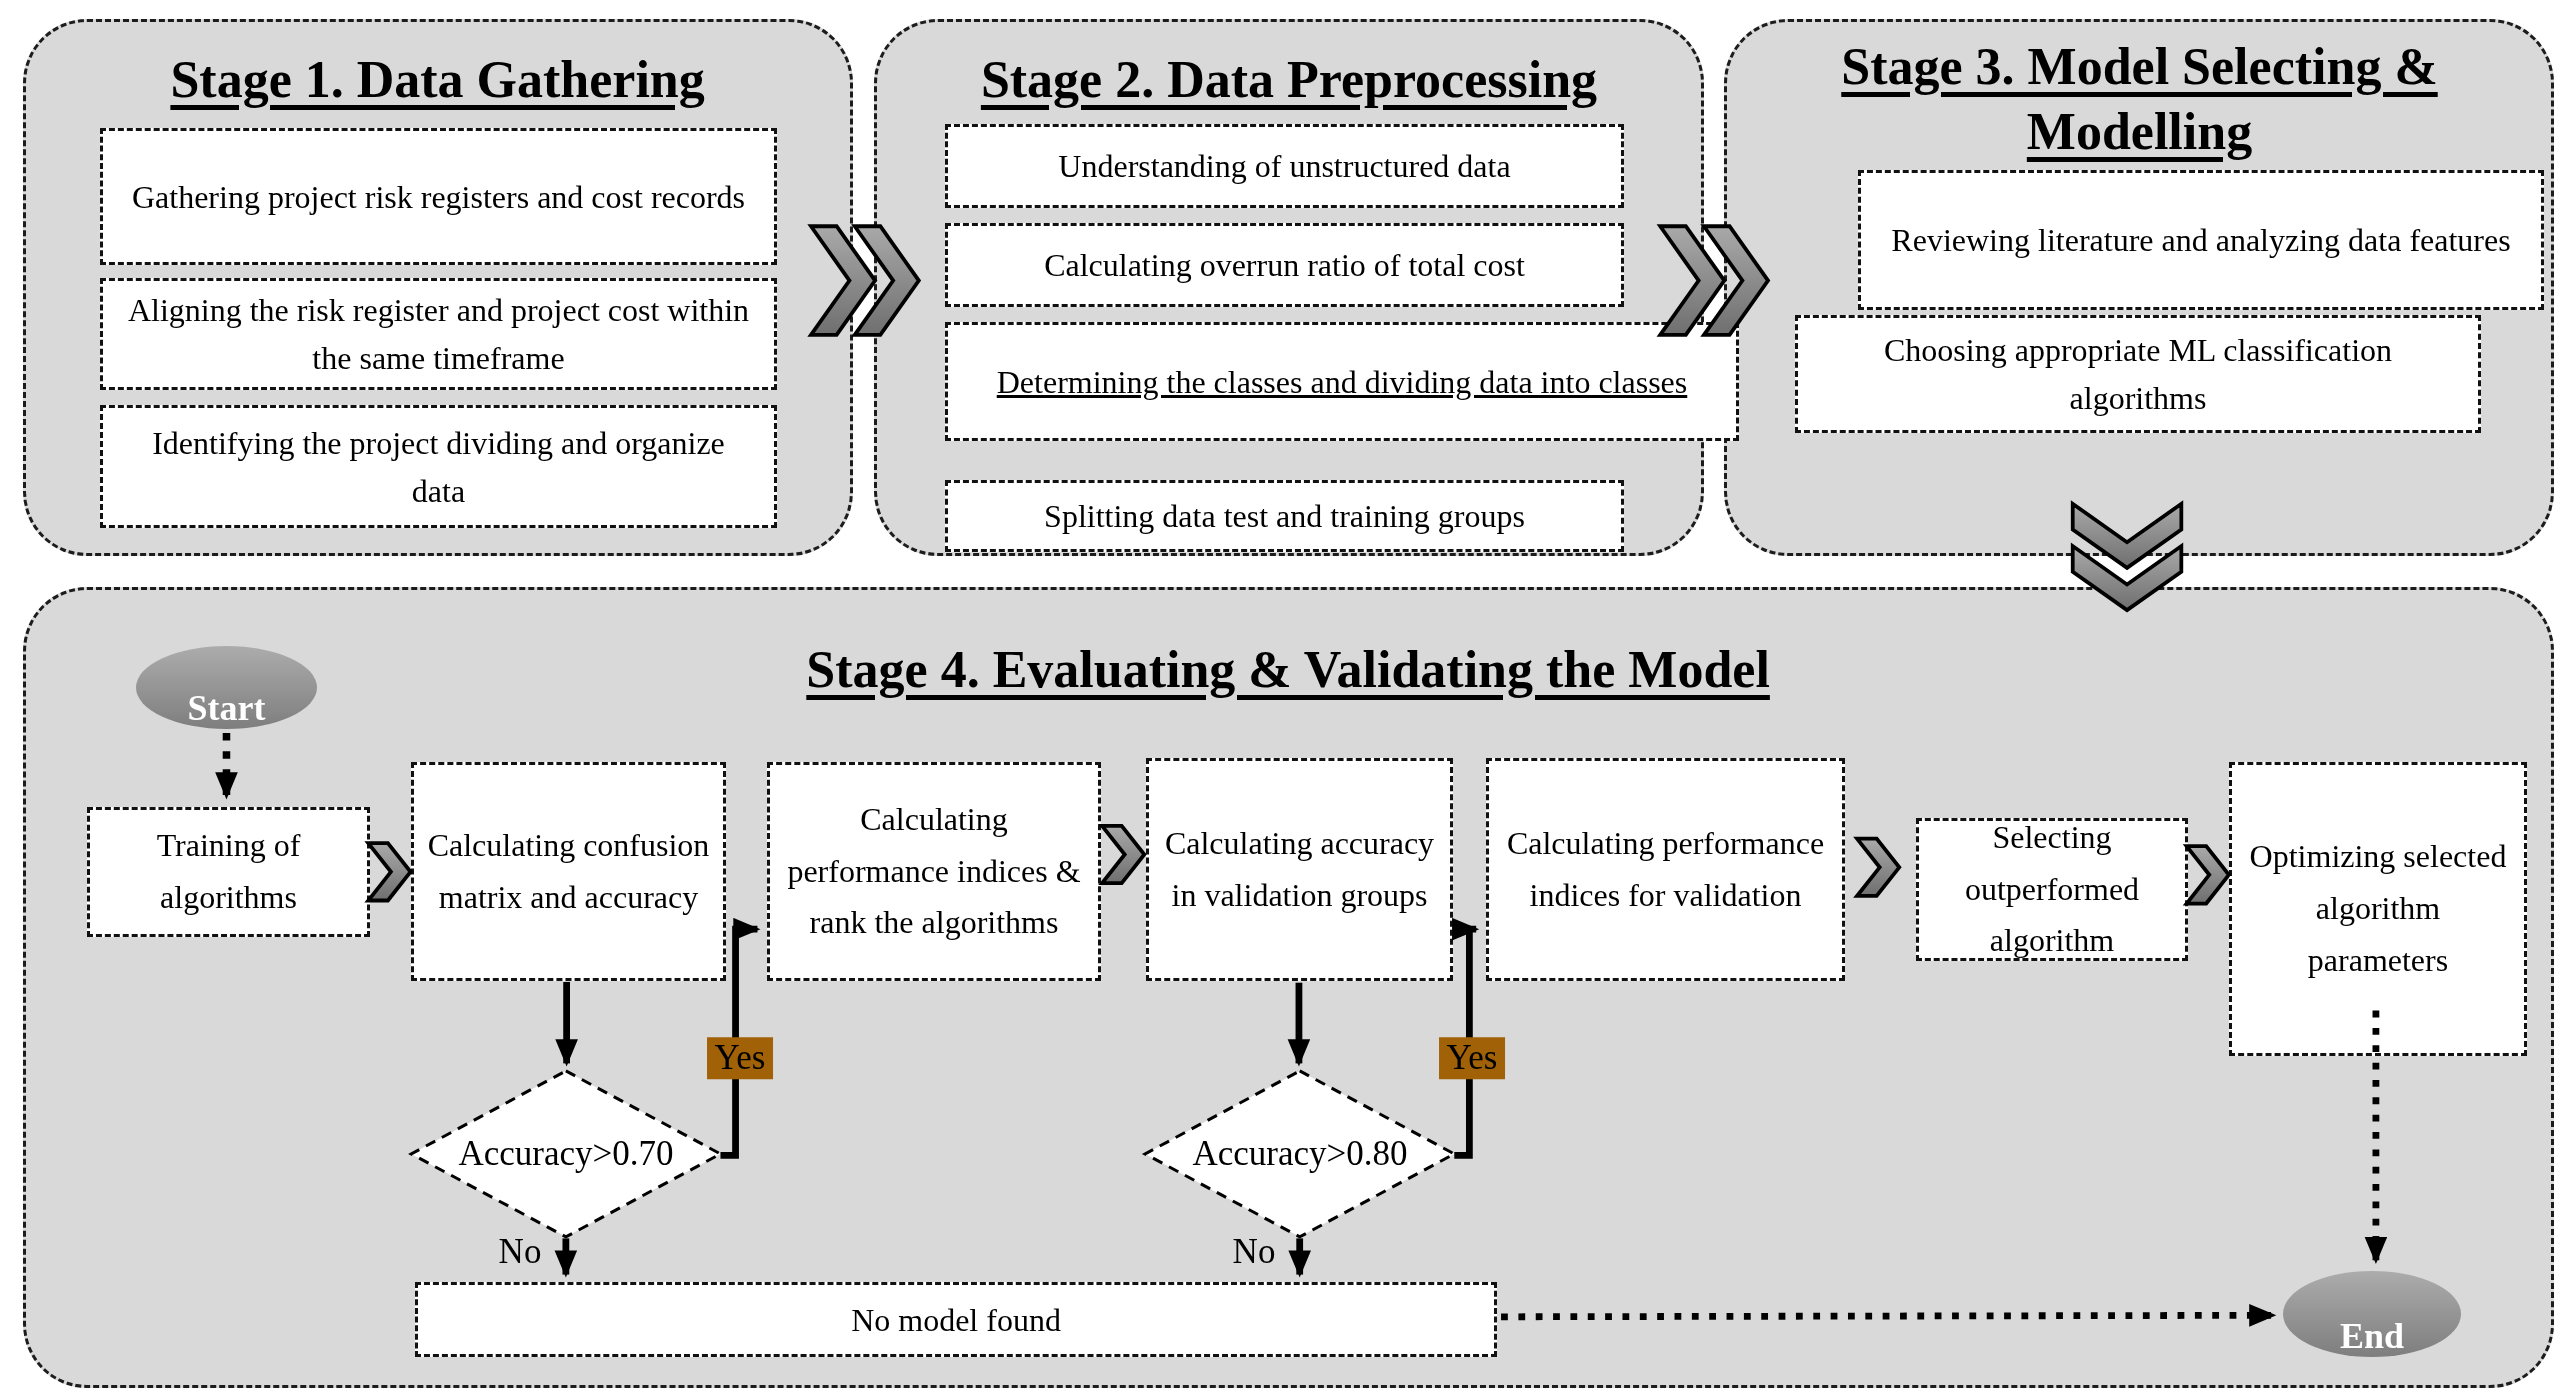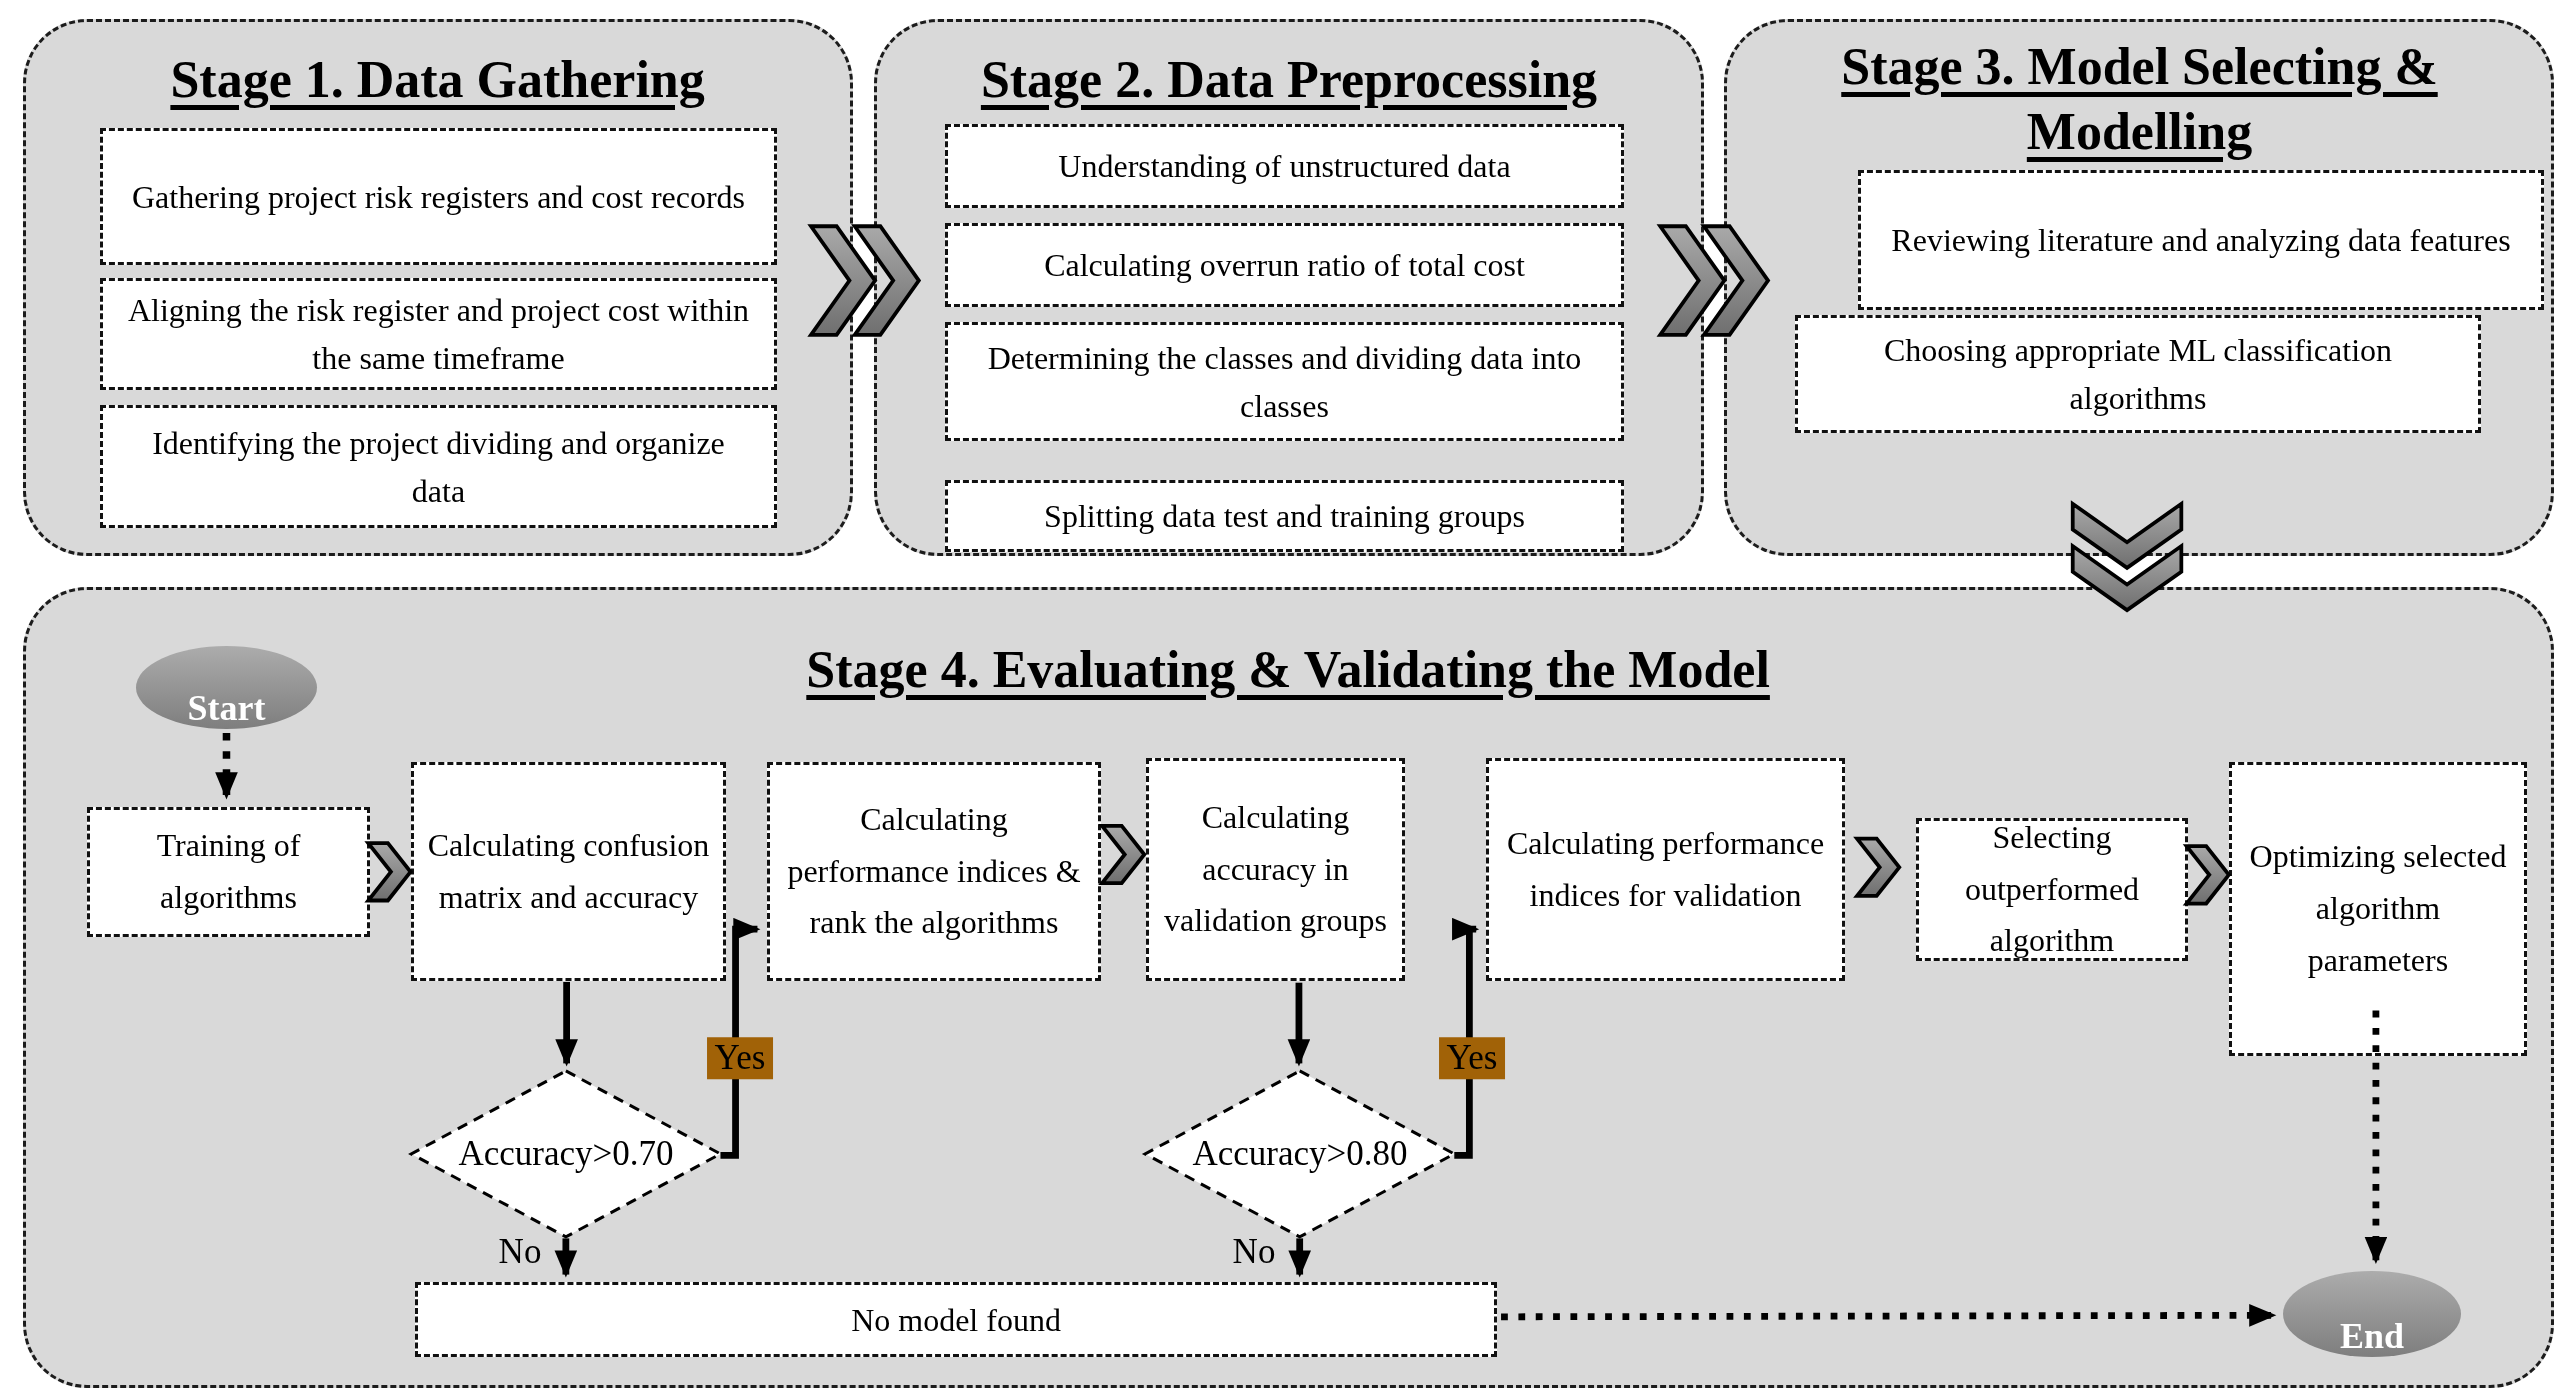--- a/index.html
+++ b/index.html
@@ -70,21 +70,21 @@
   <div class="wbox" style="left:100px;top:405px;width:677px;height:123px;">
     <span>Identifying the project dividing and organize data</span>
   </div>
 
   <div class="wbox" style="left:945px;top:124px;width:679px;height:84px;">
     <span>Understanding of unstructured data</span>
   </div>
   <div class="wbox" style="left:945px;top:223px;width:679px;height:84px;">
     <span>Calculating overrun ratio of total cost</span>
   </div>
-  <div class="wbox" style="left:945px;top:322px;width:679px;height:119px;">
+  <div class="wbox" style="left:945px;top:322px;width:794px;height:119px;text-decoration:underline;">
     <span>Determining the classes and dividing data into classes</span>
   </div>
   <div class="wbox" style="left:945px;top:456px;width:679px;height:72px;margin-top:24px;">
     <span>Splitting data test and training groups</span>
   </div>
 
   <div class="wbox" style="left:1858px;top:170px;width:686px;height:140px;">
     <span>Reviewing literature and analyzing data features</span>
   </div>
   <div class="wbox" style="left:1795px;top:315px;width:686px;height:118px;">
@@ -97,21 +97,21 @@
 
   <div class="wbox rowbox" style="left:87px;top:807px;width:283px;height:130px;">
     <span>Training of algorithms</span>
   </div>
   <div class="wbox rowbox" style="left:411px;top:762px;width:315px;height:219px;">
     <span>Calculating confusion matrix and accuracy</span>
   </div>
   <div class="wbox rowbox" style="left:767px;top:762px;width:334px;height:219px;">
     <span>Calculating performance indices &amp; rank the algorithms</span>
   </div>
-  <div class="wbox rowbox" style="left:1146px;top:758px;width:259px;height:223px;">
+  <div class="wbox rowbox" style="left:1146px;top:758px;width:307px;height:223px;">
     <span>Calculating accuracy in validation groups</span>
   </div>
   <div class="wbox rowbox" style="left:1486px;top:758px;width:359px;height:223px;">
     <span>Calculating performance indices for validation</span>
   </div>
   <div class="wbox rowbox" style="left:1916px;top:818px;width:272px;height:143px;">
     <span>Selecting outperformed algorithm</span>
   </div>
   <div class="wbox rowbox" style="left:2229px;top:762px;width:298px;height:294px;">
     <span>Optimizing selected algorithm parameters</span>

